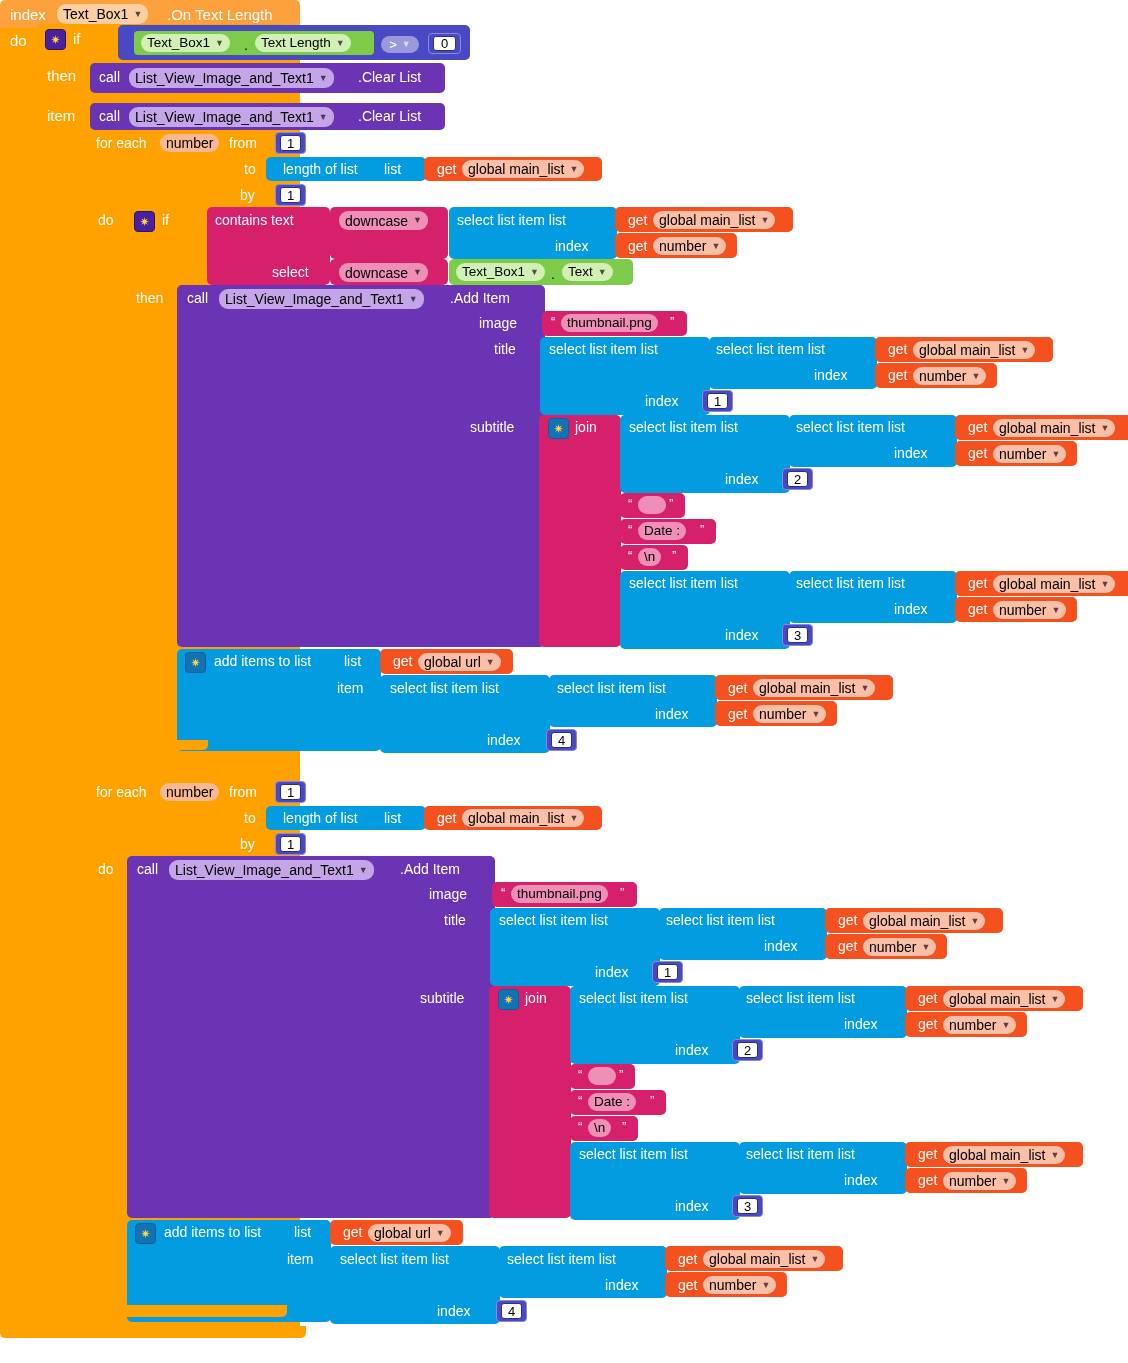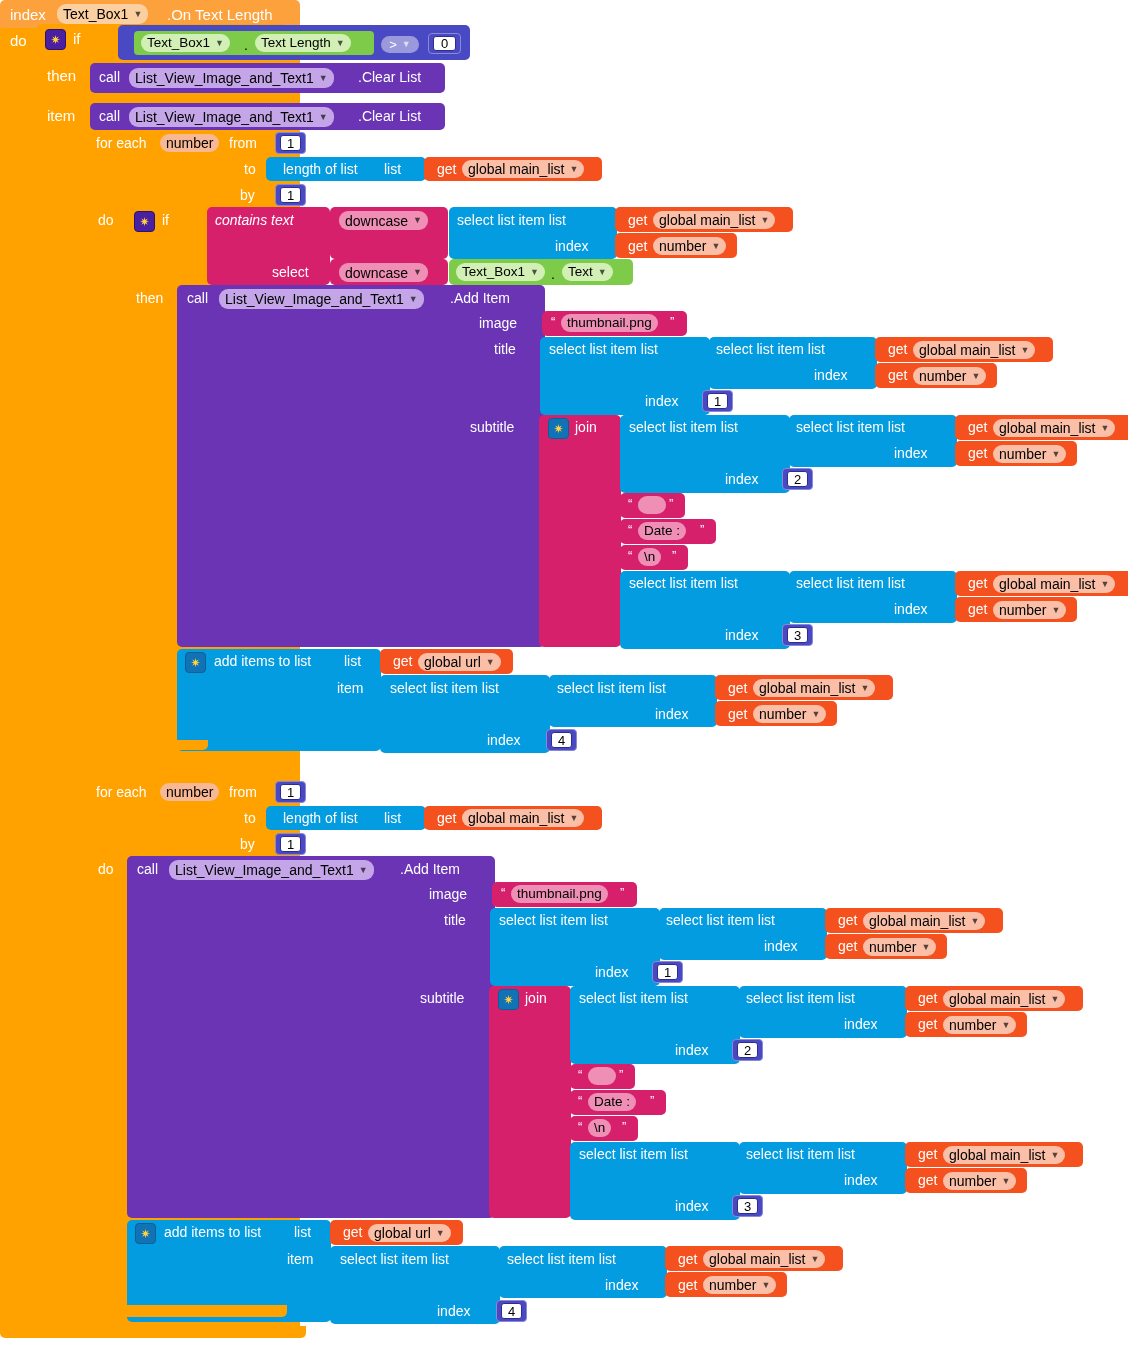--- a/index.html
+++ b/index.html
@@ -145,21 +145,21 @@
     <span>1</span>
   </div>
   <div class="lbl" style="left:98px;top:213px;font-size:14px;">do</div>
 
   <div class="blk c-ctrl" style="left:128px;top:207px;width:80px;height:540px;"></div>
   <div class="gear" style="left:134px;top:211px;">✷</div>
   <div class="lbl" style="left:162px;top:213px;font-size:14px;">if</div>
   <div class="lbl" style="left:136px;top:291px;font-size:14px;">then</div>
 
   <div class="blk c-text" style="left:207px;top:207px;width:123px;height:78px;"></div>
-  <div class="lbl" style="left:215px;top:213px;font-size:14px;font-style:italic;">contains  text</div>
+  <div class="lbl" style="left:215px;top:213px;font-size:14px;">contains  text</div>
   <div class="lbl" style="left:272px;top:265px;font-size:14px;">select</div>
 
   <div class="blk c-text" style="left:330px;top:207px;width:118px;height:52px;"></div>
   <div class="fld f-text" style="left:339px;top:211px;height:19px;font-size:14px;">
     <span>downcase</span>
       <span class="car">▼</span>
   </div>
 
   <div class="blk c-list" style="left:449px;top:207px;width:168px;height:52px;"></div>
   <div class="lbl" style="left:457px;top:213px;font-size:14px;">select list item  list</div>

